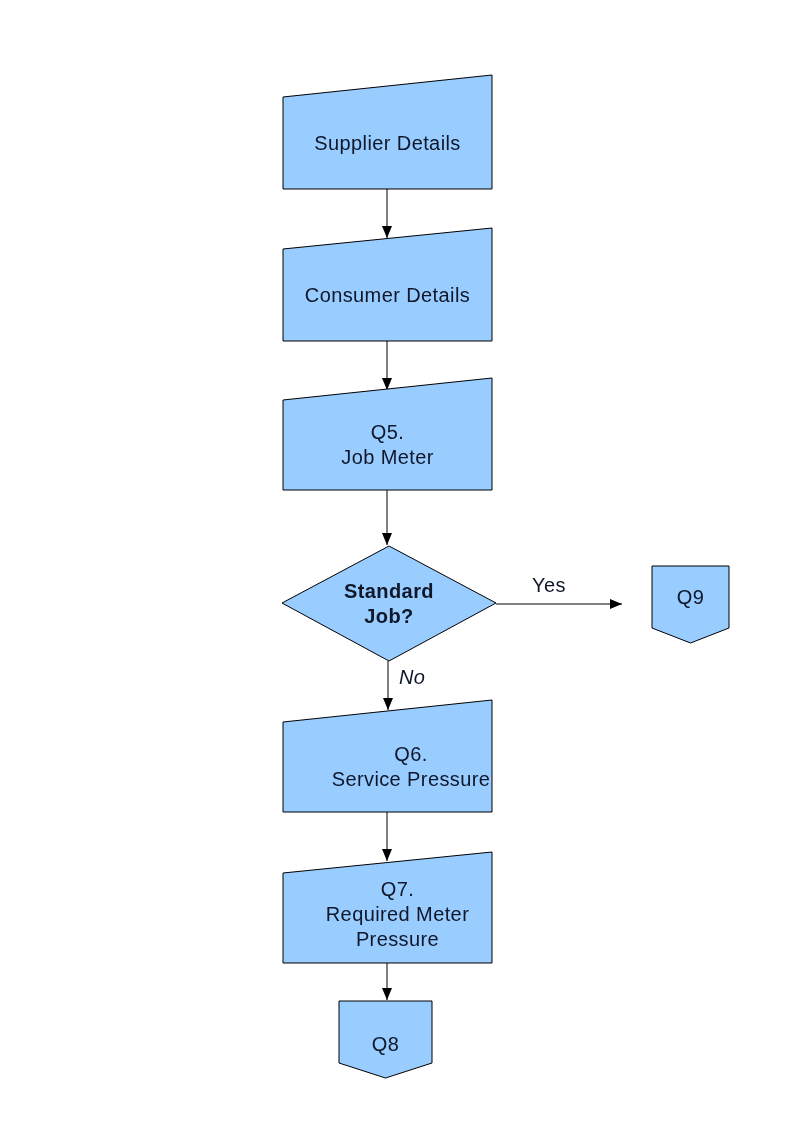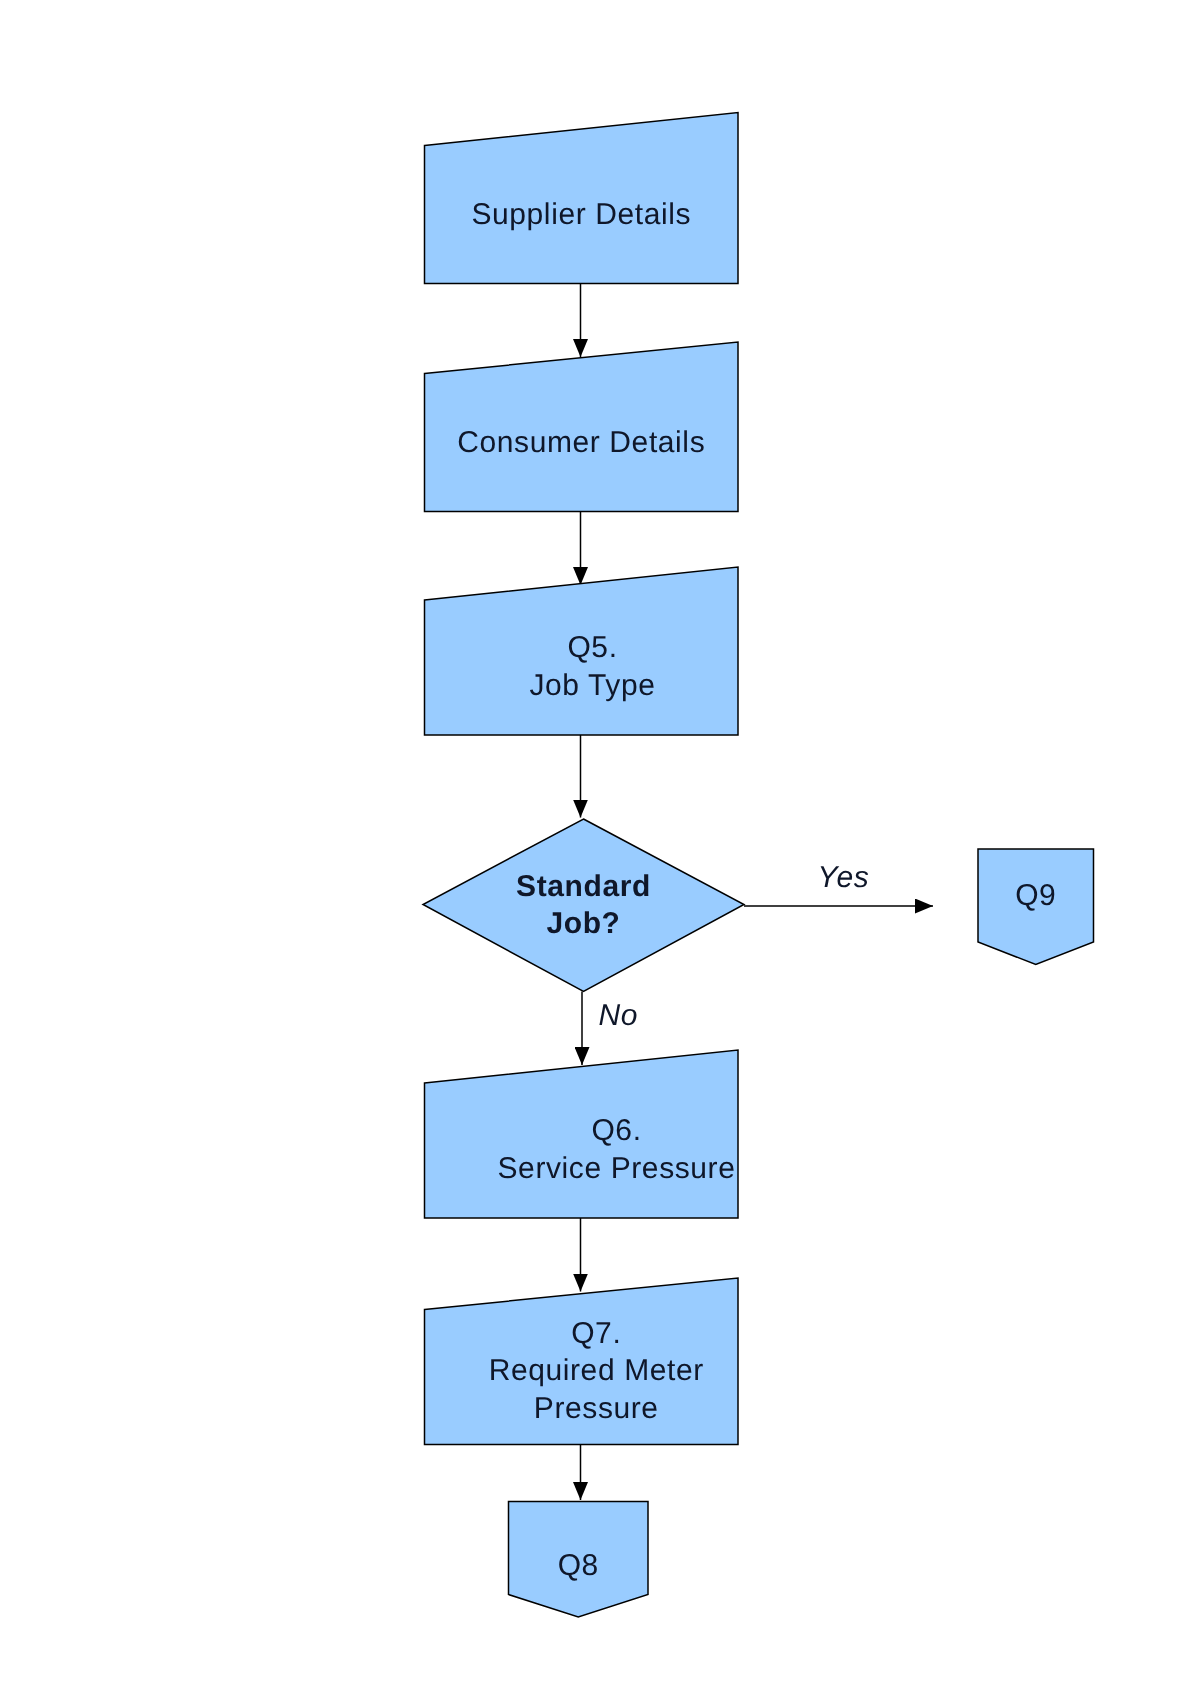--- a/index.html
+++ b/index.html
@@ -95,27 +95,27 @@
 
   <div class="node" style="left:283px; top:228px; width:209px; height:113px;">
     <svg width="209" height="113" viewBox="0 0 209 113">
       <polygon points="0,21 209,0 209,113 0,113" fill="#99CCFF"></polygon>
     </svg>
     <div class="label" style="top:21px;">
       <div>Consumer Details</div>
     </div>
   </div>
 
-  <div class="node" style="left:283px; top:378px; width:209px; height:112px;padding-left:15px;">
+  <div class="node" style="left:283px; top:378px; width:209px; height:112px;">
     <svg width="209" height="112" viewBox="0 0 209 112">
       <polygon points="0,22 209,0 209,112 0,112" fill="#99CCFF"></polygon>
     </svg>
     <div class="label" style="top:22px;">
       <div>Q5.</div>
-      <div>Job Type</div>
+      <div>Job Meter</div>
     </div>
   </div>
 
   <div class="node" style="left:282px; top:546px; width:214px; height:115px;font-weight:bold;">
     <svg width="214" height="115" viewBox="0 0 214 115">
       <polygon points="107,0 214,57 107,115 0,57" fill="#99CCFF"></polygon>
     </svg>
     <div class="label" style="top:0;">
       <div>Standard</div>
       <div>Job?</div>
@@ -154,16 +154,16 @@
 
   <div class="node" style="left:339px; top:1001px; width:93px; height:77px;">
     <svg width="93" height="77" viewBox="0 0 93 77">
       <polygon points="0,0 93,0 93,62 46.5,77 0,62" fill="#99CCFF"></polygon>
     </svg>
     <div class="label" style="top:0; bottom:15px;margin-top:24px;">
       <div>Q8</div>
     </div>
   </div>
 
-  <div class="edge-label" style="left:545px; top:574px;font-style:italic;">Yes</div>
+  <div class="edge-label" style="left:532px; top:574px;">Yes</div>
   <div class="edge-label" style="left:399px; top:666px;font-style:italic;">No</div>
 
 </div>
 
 </body></html>

